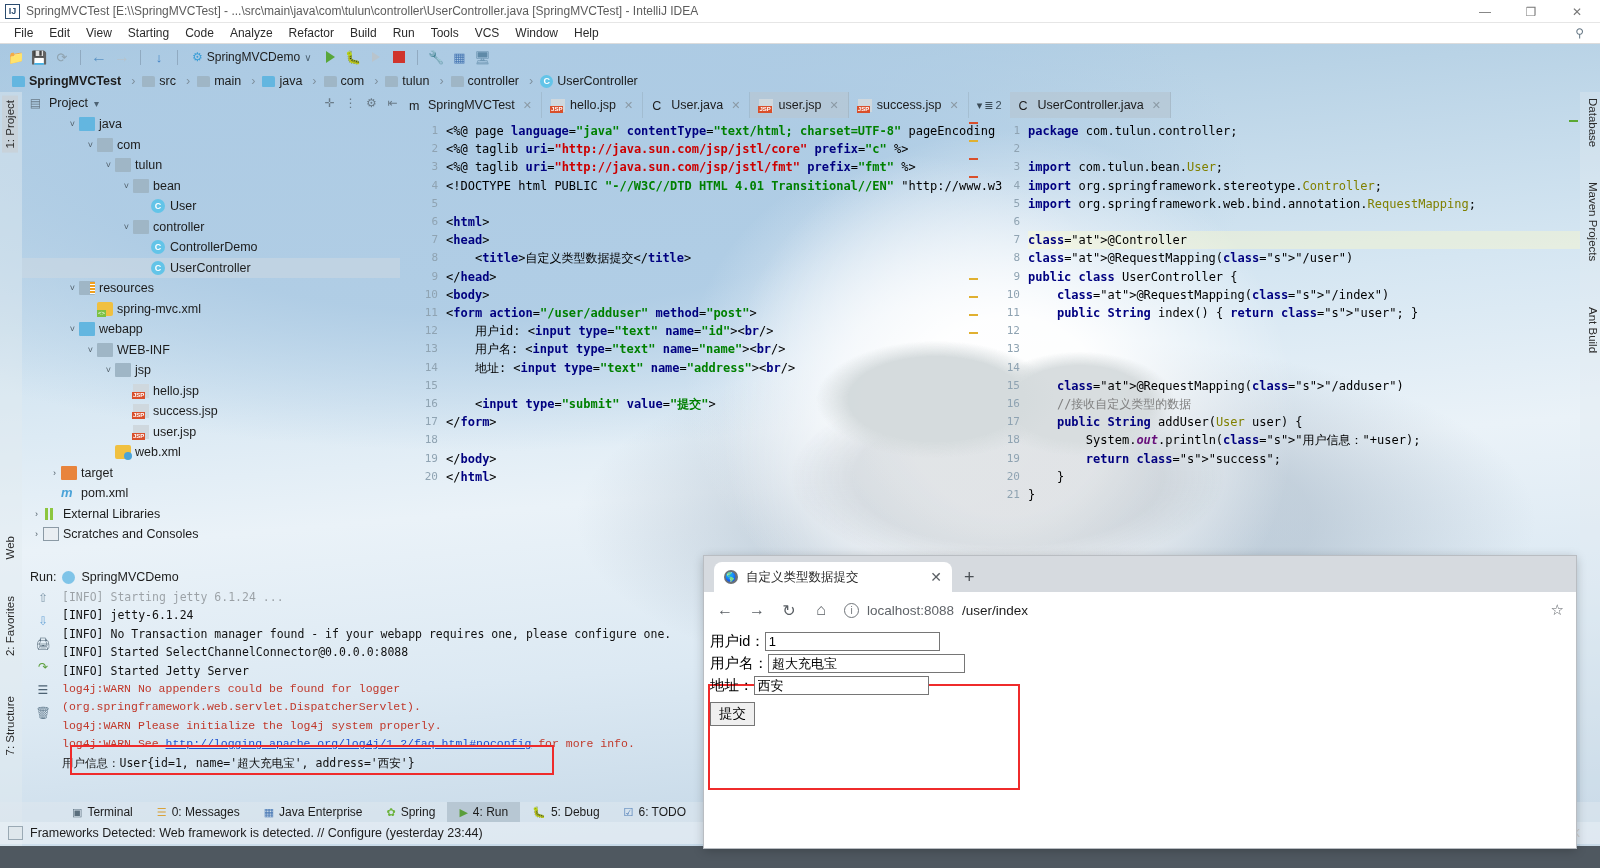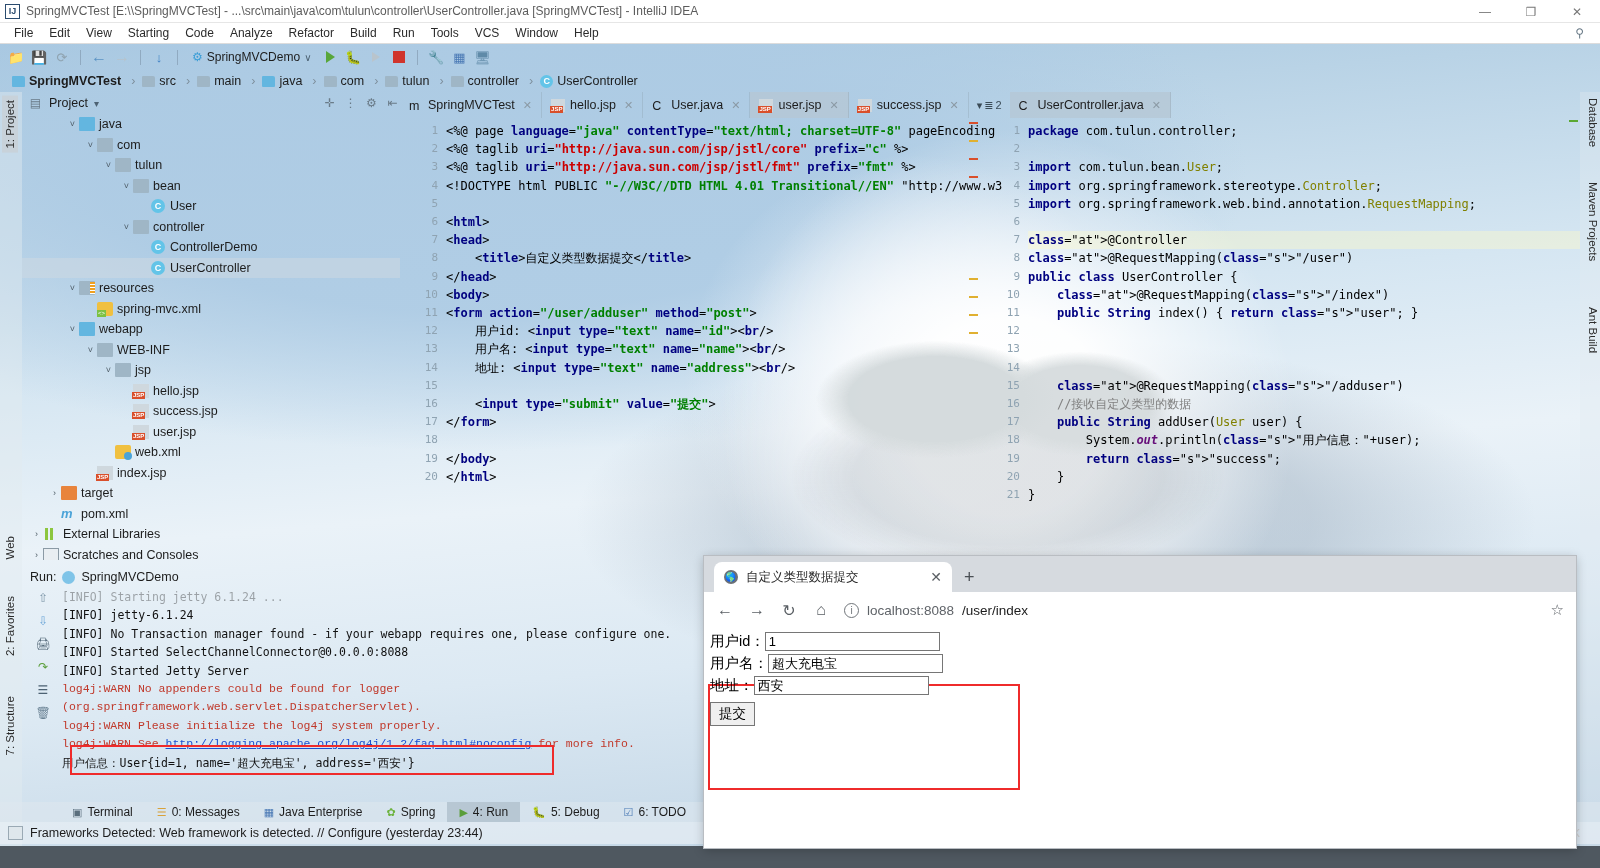--- a/index.html
+++ b/index.html
@@ -400,25 +400,20 @@
       <div class="trow" style="padding-left: 98px;">
         <span class="arrow"></span>
         <span class="ico jsp"></span>
         <span>user.jsp</span>
       </div>
       <div class="trow" style="padding-left: 80px;">
         <span class="arrow"></span>
         <span class="ico xmlb"></span>
         <span>web.xml</span>
       </div>
-      <div class="trow" style="padding-left: 62px;">
-        <span class="arrow"></span>
-        <span class="ico jsp"></span>
-        <span>index.jsp</span>
-      </div>
       <div class="trow" style="padding-left: 26px;">
         <span class="arrow">›</span>
         <span class="ico folder orange"></span>
         <span>target</span>
       </div>
       <div class="trow" style="padding-left: 26px;">
         <span class="arrow"></span>
         <span class="ico mvn">m</span>
         <span>pom.xml</span>
       </div>
@@ -635,19 +630,19 @@
     </span>
     <span id="star">☆</span>
   </div>
   <div id="bcontent">
     <div id="formbox"></div>
     <form id="page-form"><div class="frow">
           <span class="flab">用户id：</span>
           <input class="finput" type="text" value="1" style="width: 175px;">
         </div><div class="frow">
           <span class="flab">用户名：</span>
-          <input class="finput" type="text" value="超大充电宝" style="width: 175px;">
+          <input class="finput" type="text" value="超大充电宝" style="width: 197px;">
         </div><div class="frow">
           <span class="flab">地址：</span>
           <input class="finput" type="text" value="西安" style="width: 175px;">
         </div><button id="submitbtn" type="button">提交</button></form>
   </div>
 </div>
 
 </body></html>

